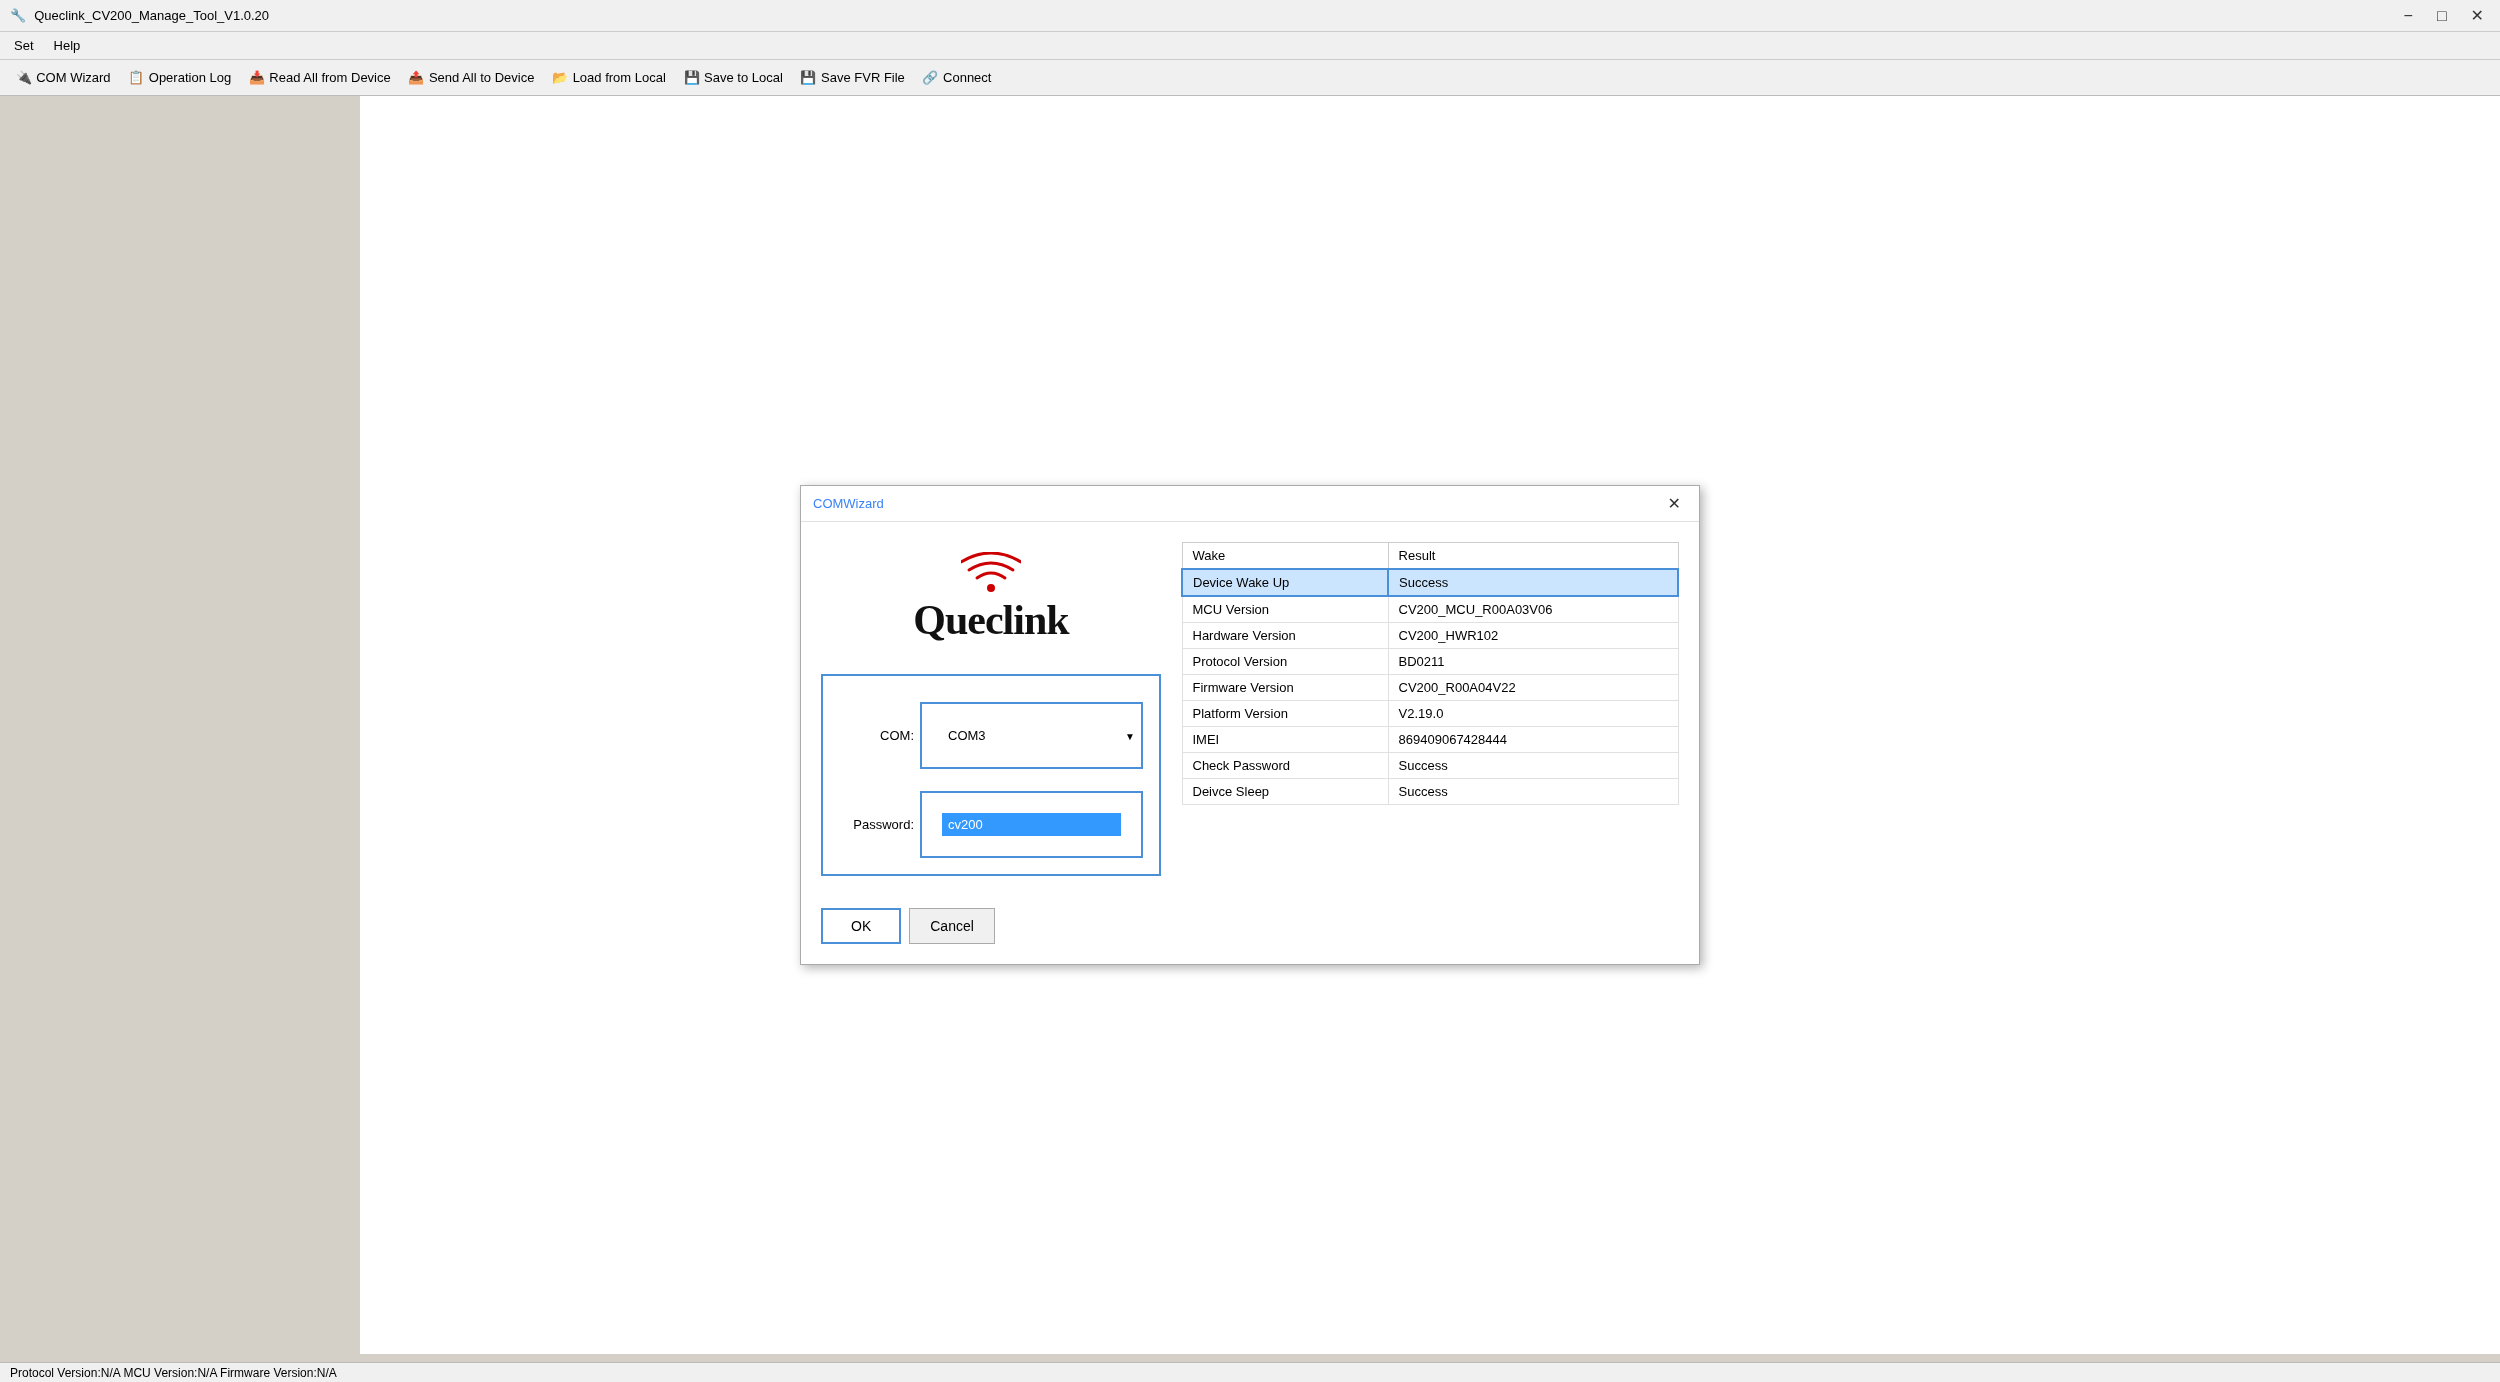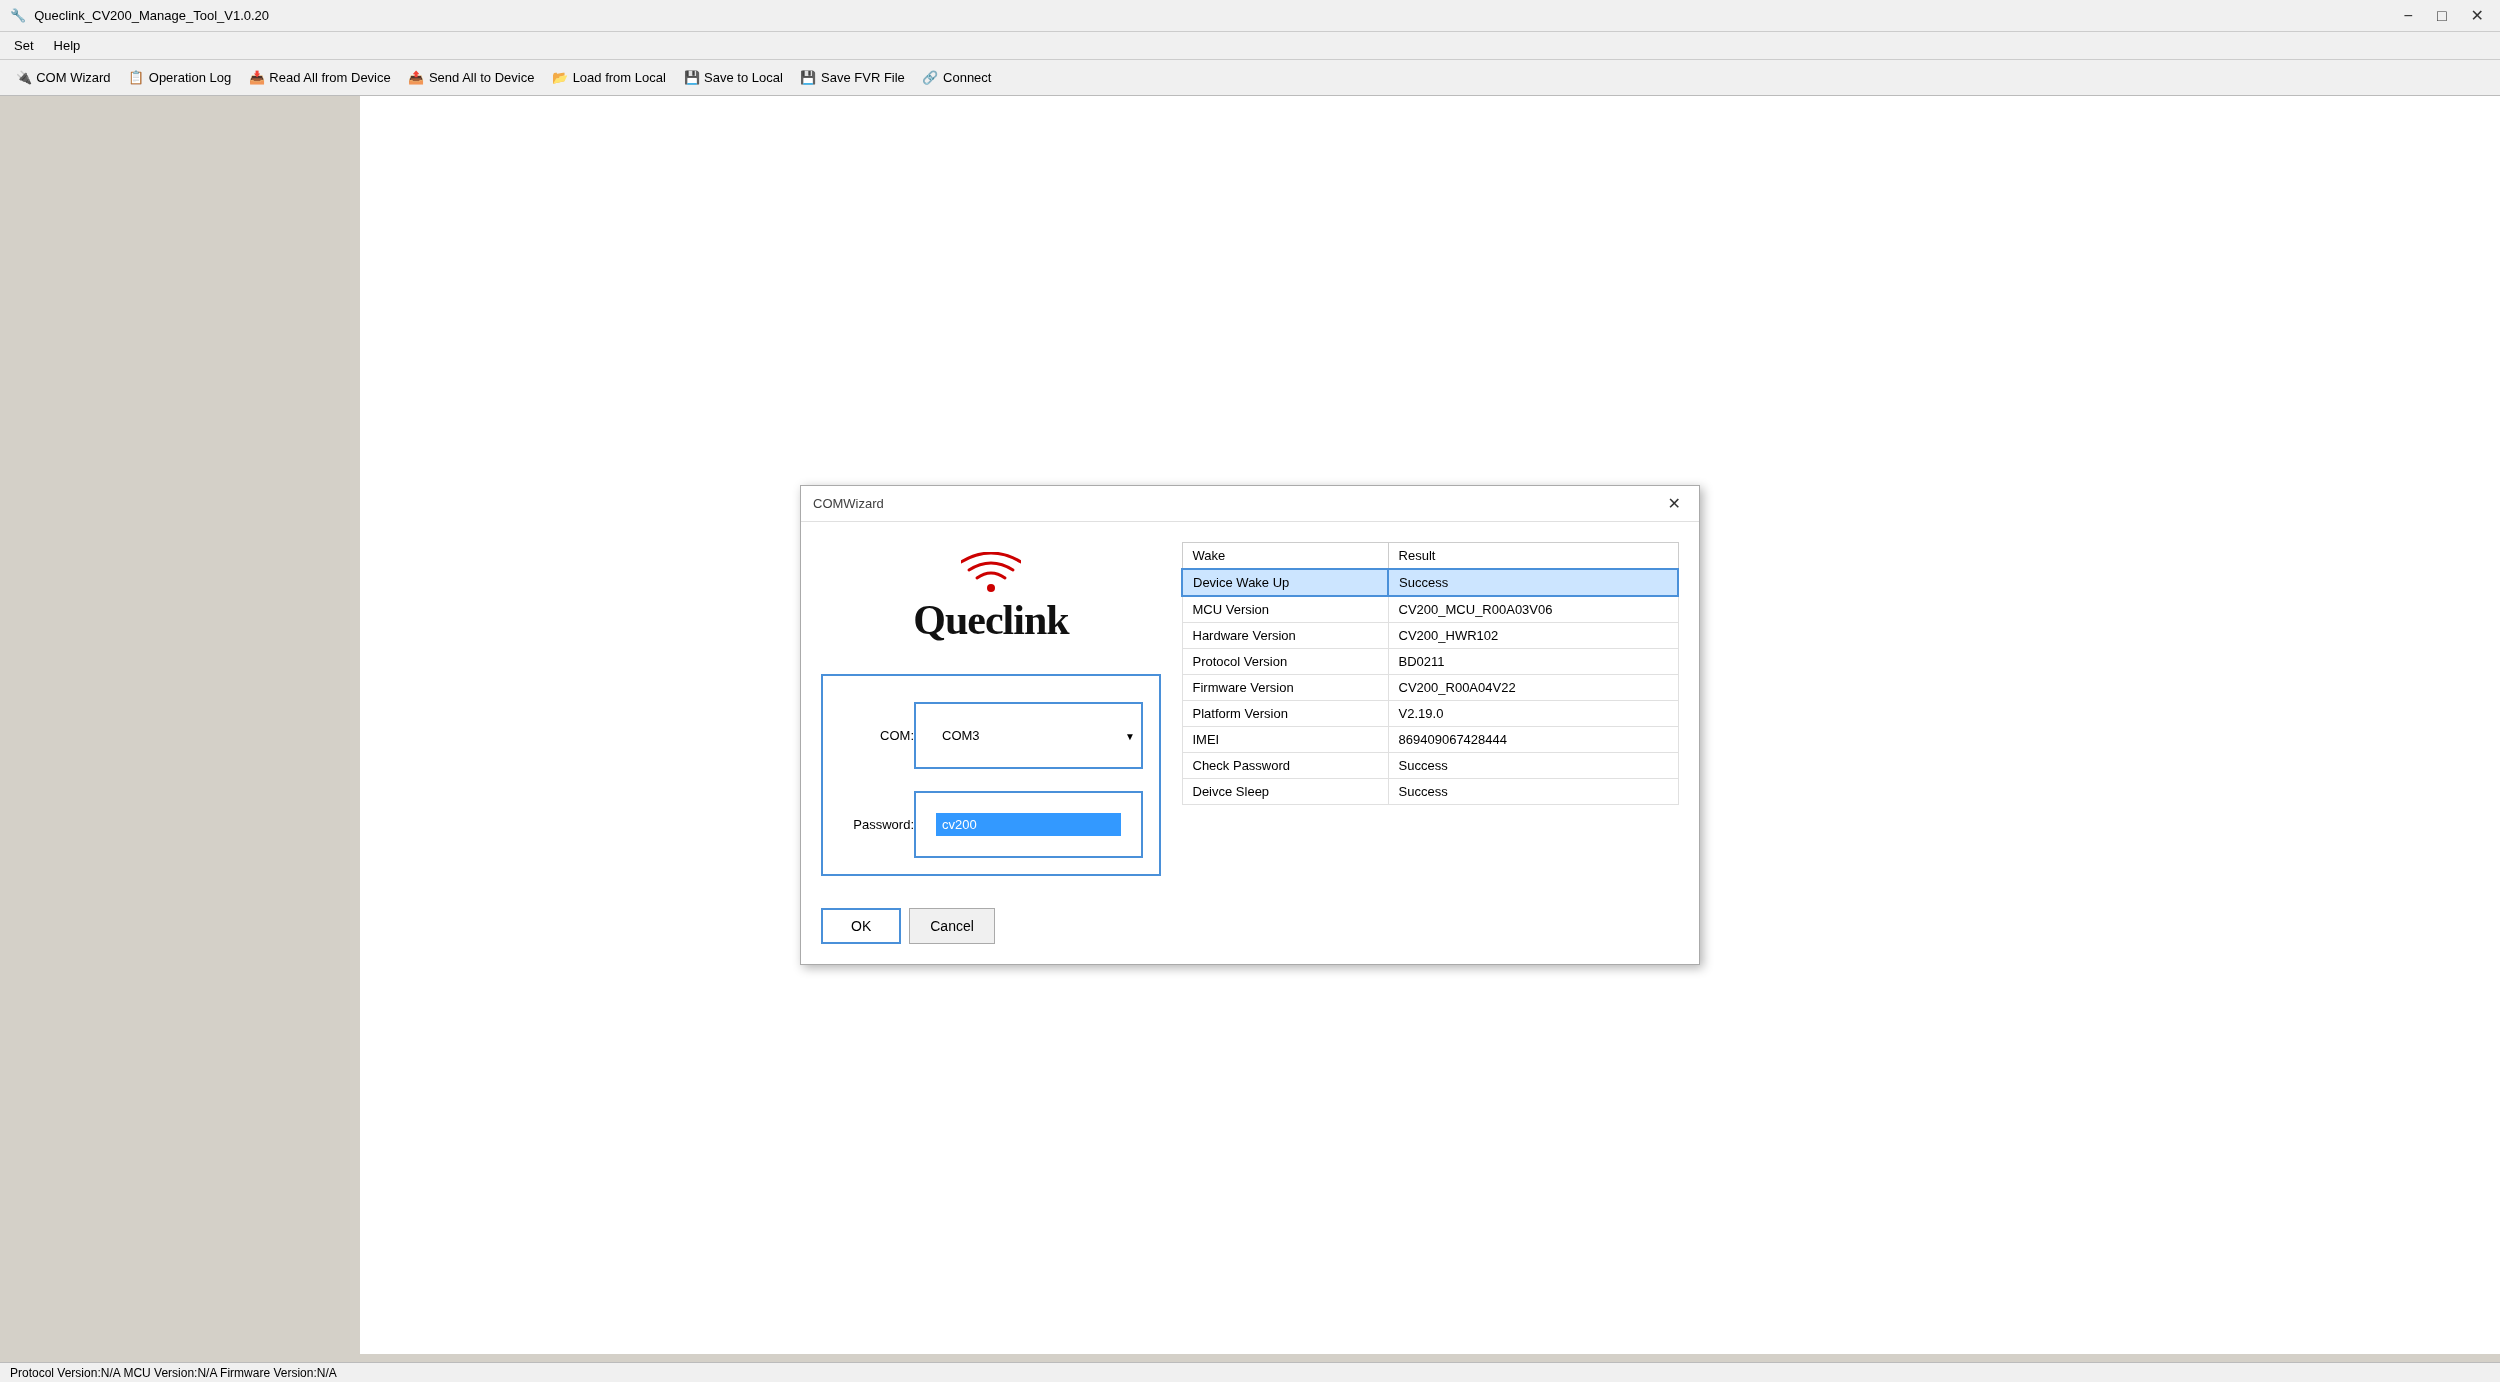--- a/index.html
+++ b/index.html
@@ -127,21 +127,21 @@
       background: #fff;
       border-bottom: 1px solid #e0e0e0;
       padding: 6px 12px;
       display: flex;
       align-items: center;
       justify-content: space-between;
     }
     .dialog-title {
       font-size: 13px;
       font-weight: normal;
-      color: #404040;
+      color: #3b82f6;
     }
     .dialog-close {
       background: none;
       border: none;
       font-size: 16px;
       cursor: pointer;
       color: #333;
       padding: 2px 6px;
     }
 
@@ -168,21 +168,21 @@
       display: flex;
       flex-direction: column;
       align-items: center;
       margin-bottom: 4px;
     }
 
     .form-group {
       width: 100%;
       display: flex;
       align-items: center;
-      gap: 0;
+      gap: 6px;
       margin-top: 10px;
     }
     .form-label {
       font-size: 13px;
       color: #000;
       min-width: 75px;
       text-align: right;
     }
     .form-input-wrap {
       flex: 1;

